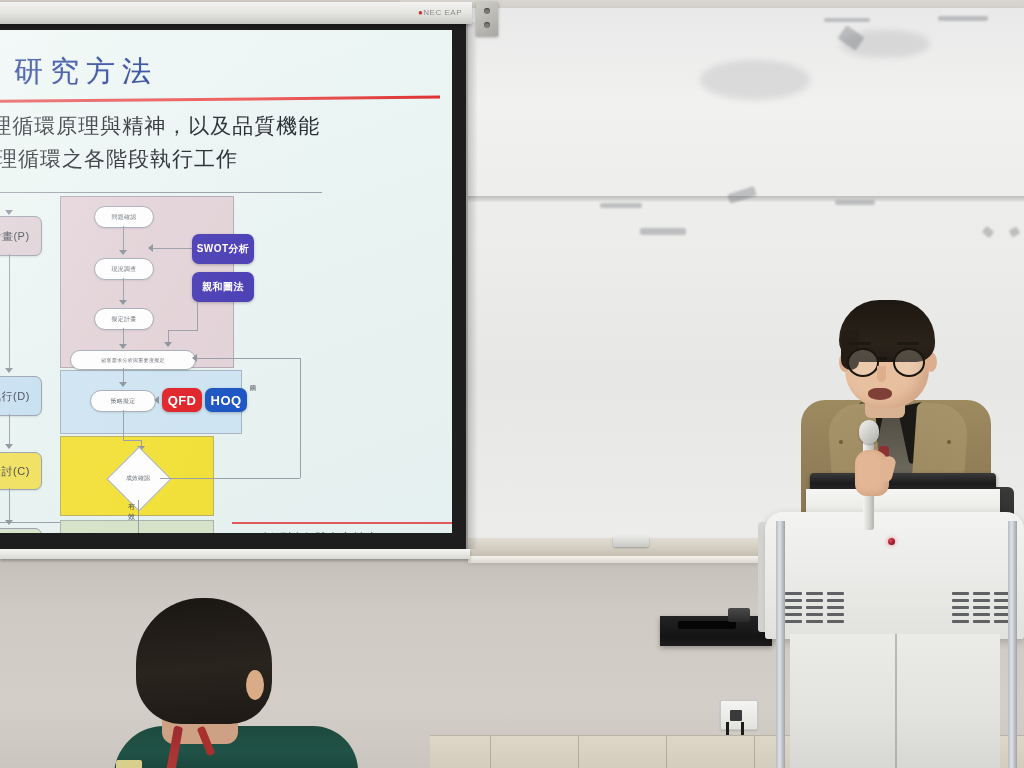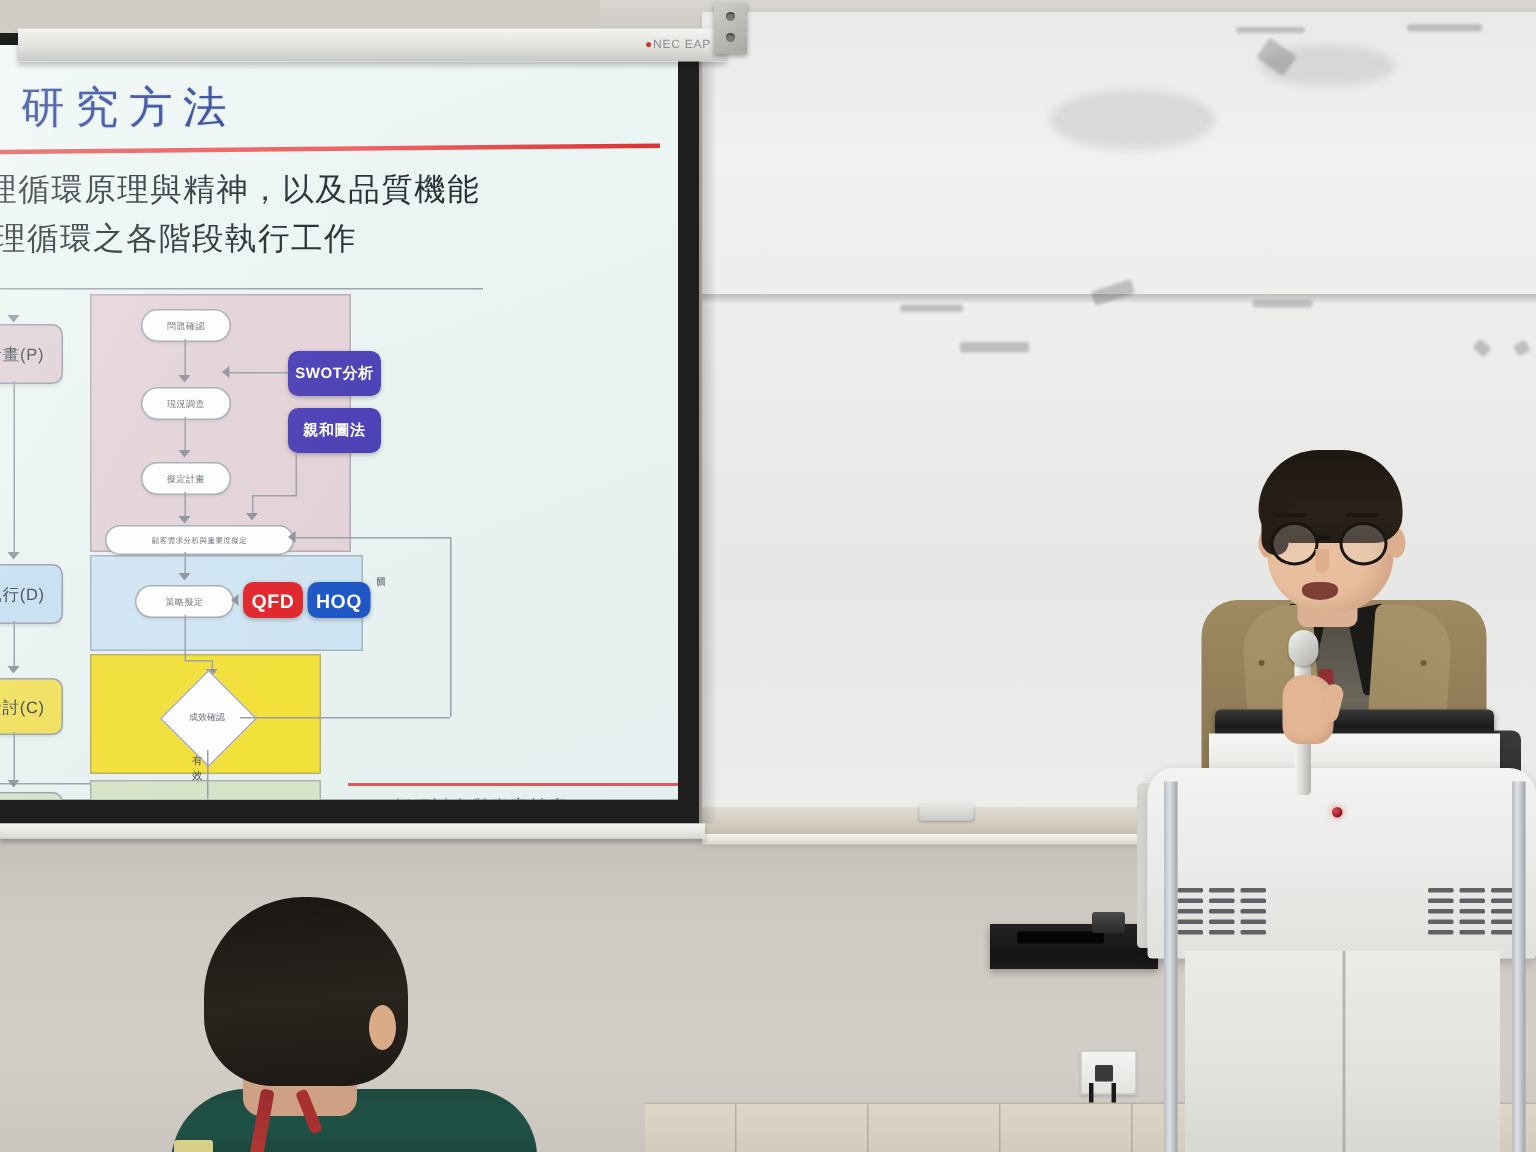--- a/index.html
+++ b/index.html
@@ -57,24 +57,23 @@
     background:linear-gradient(180deg,#f4f2ee 0%,#ddd8cf 100%);
   }
   .eraser{
     position:absolute;left:613px;top:536px;width:36px;height:11px;border-radius:2px;
     background:linear-gradient(180deg,#e8e8e6 0%,#c9c9c6 100%);
     box-shadow:0 1px 2px rgba(0,0,0,.25);
   }
 
   
   .screen-housing{
-    position:absolute;left:12px;top:2px;width:472px;height:22px;
+    position:absolute;left:0px;top:2px;width:472px;height:22px;
     background:linear-gradient(180deg,#f3f3f1 0%,#e2e2df 55%,#c8c8c4 100%);
     box-shadow:0 2px 4px rgba(0,0,0,.25);
-    margin-top:17px;
   }
   .housing-logo{
     position:absolute;left:418px;top:6px;font-size:8px;letter-spacing:.5px;color:#8c8c8c;
   }
   .housing-logo .dot{color:#c0392b;}
   .housing-bracket{
     position:absolute;left:476px;top:2px;width:22px;height:34px;
     background:linear-gradient(145deg,#cfcdc8 0%,#aaa8a2 100%);
     box-shadow:0 1px 3px rgba(0,0,0,.35);
   }

